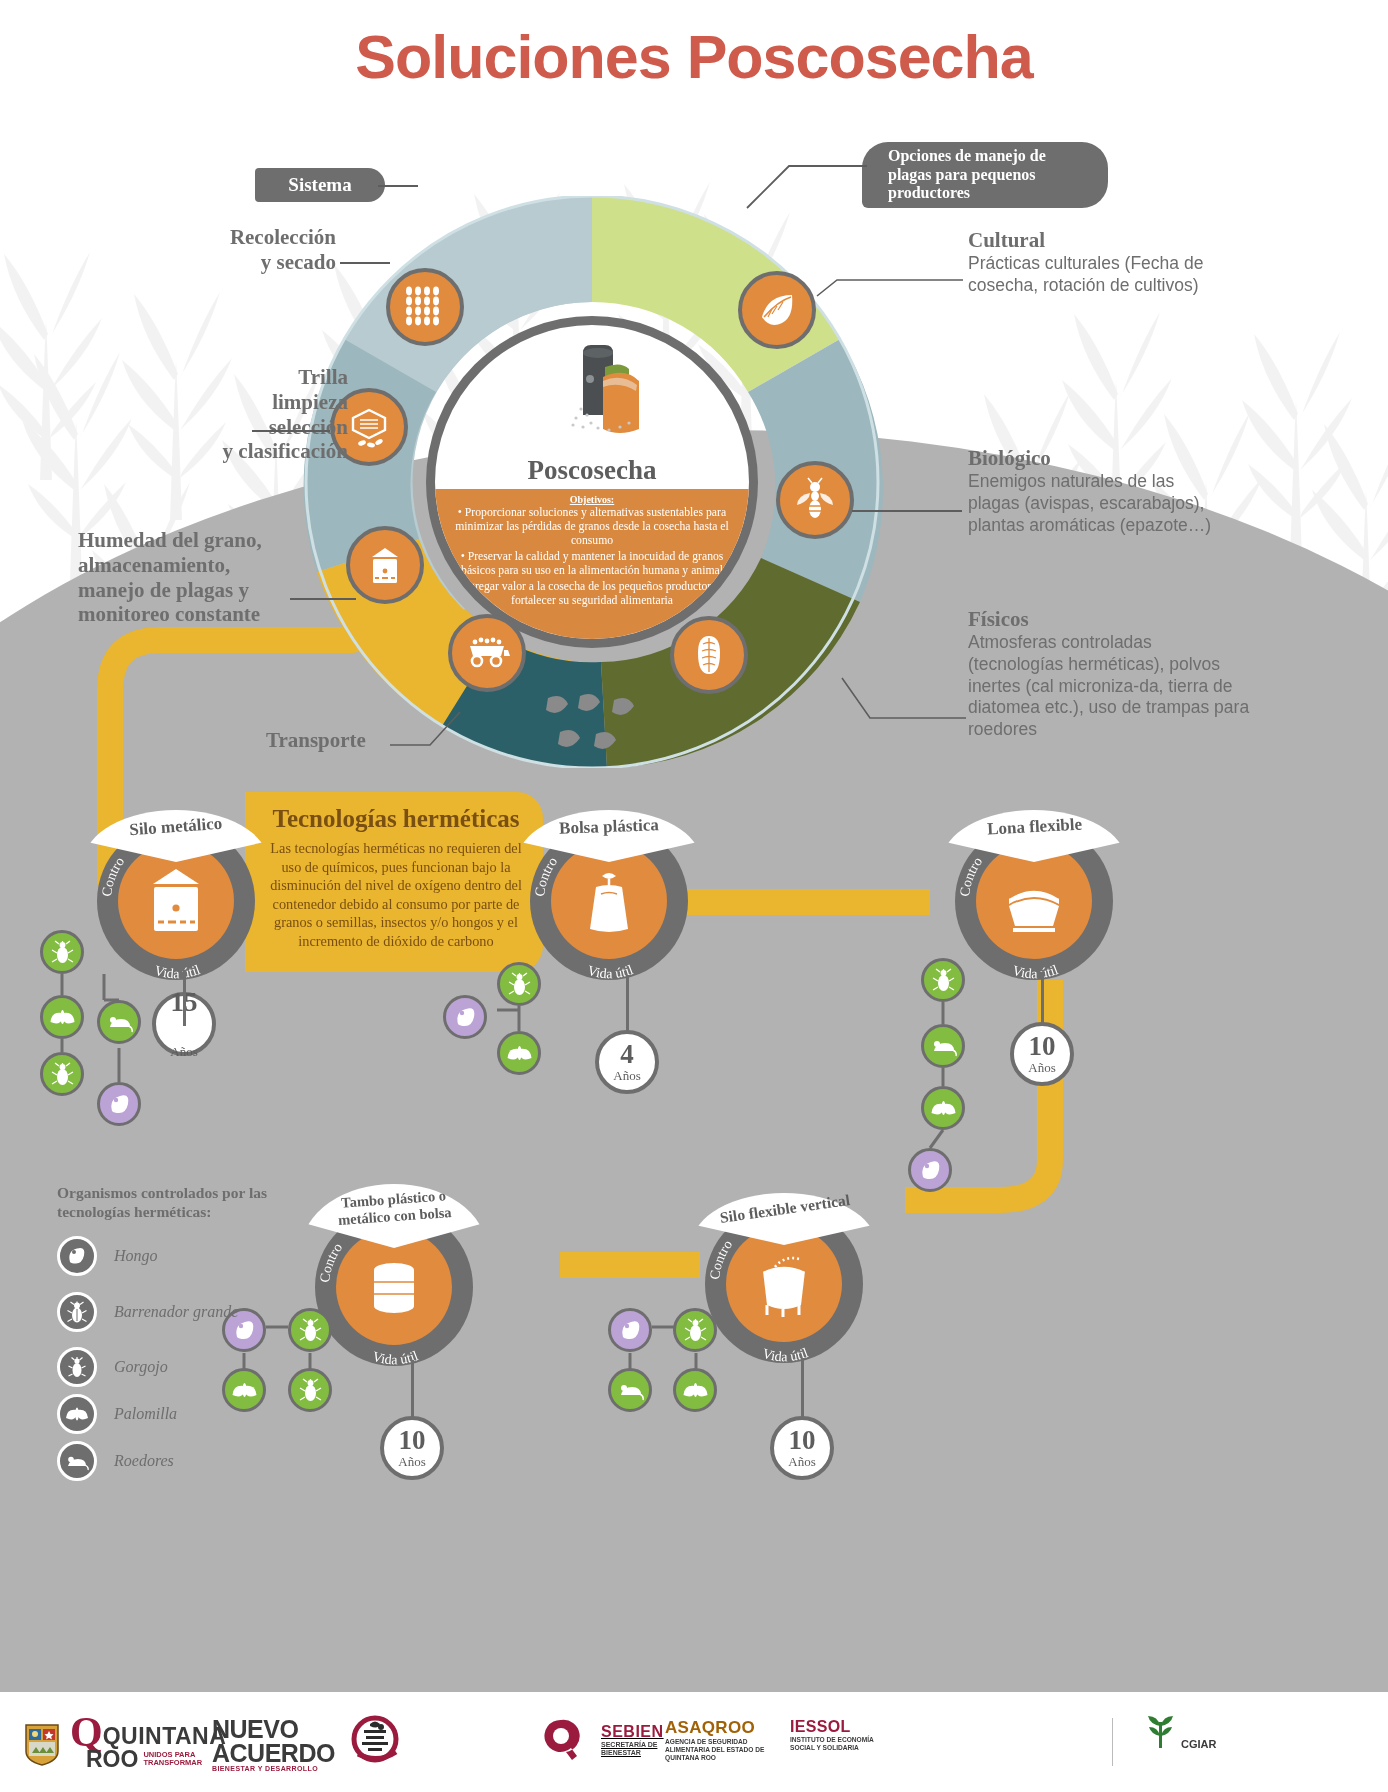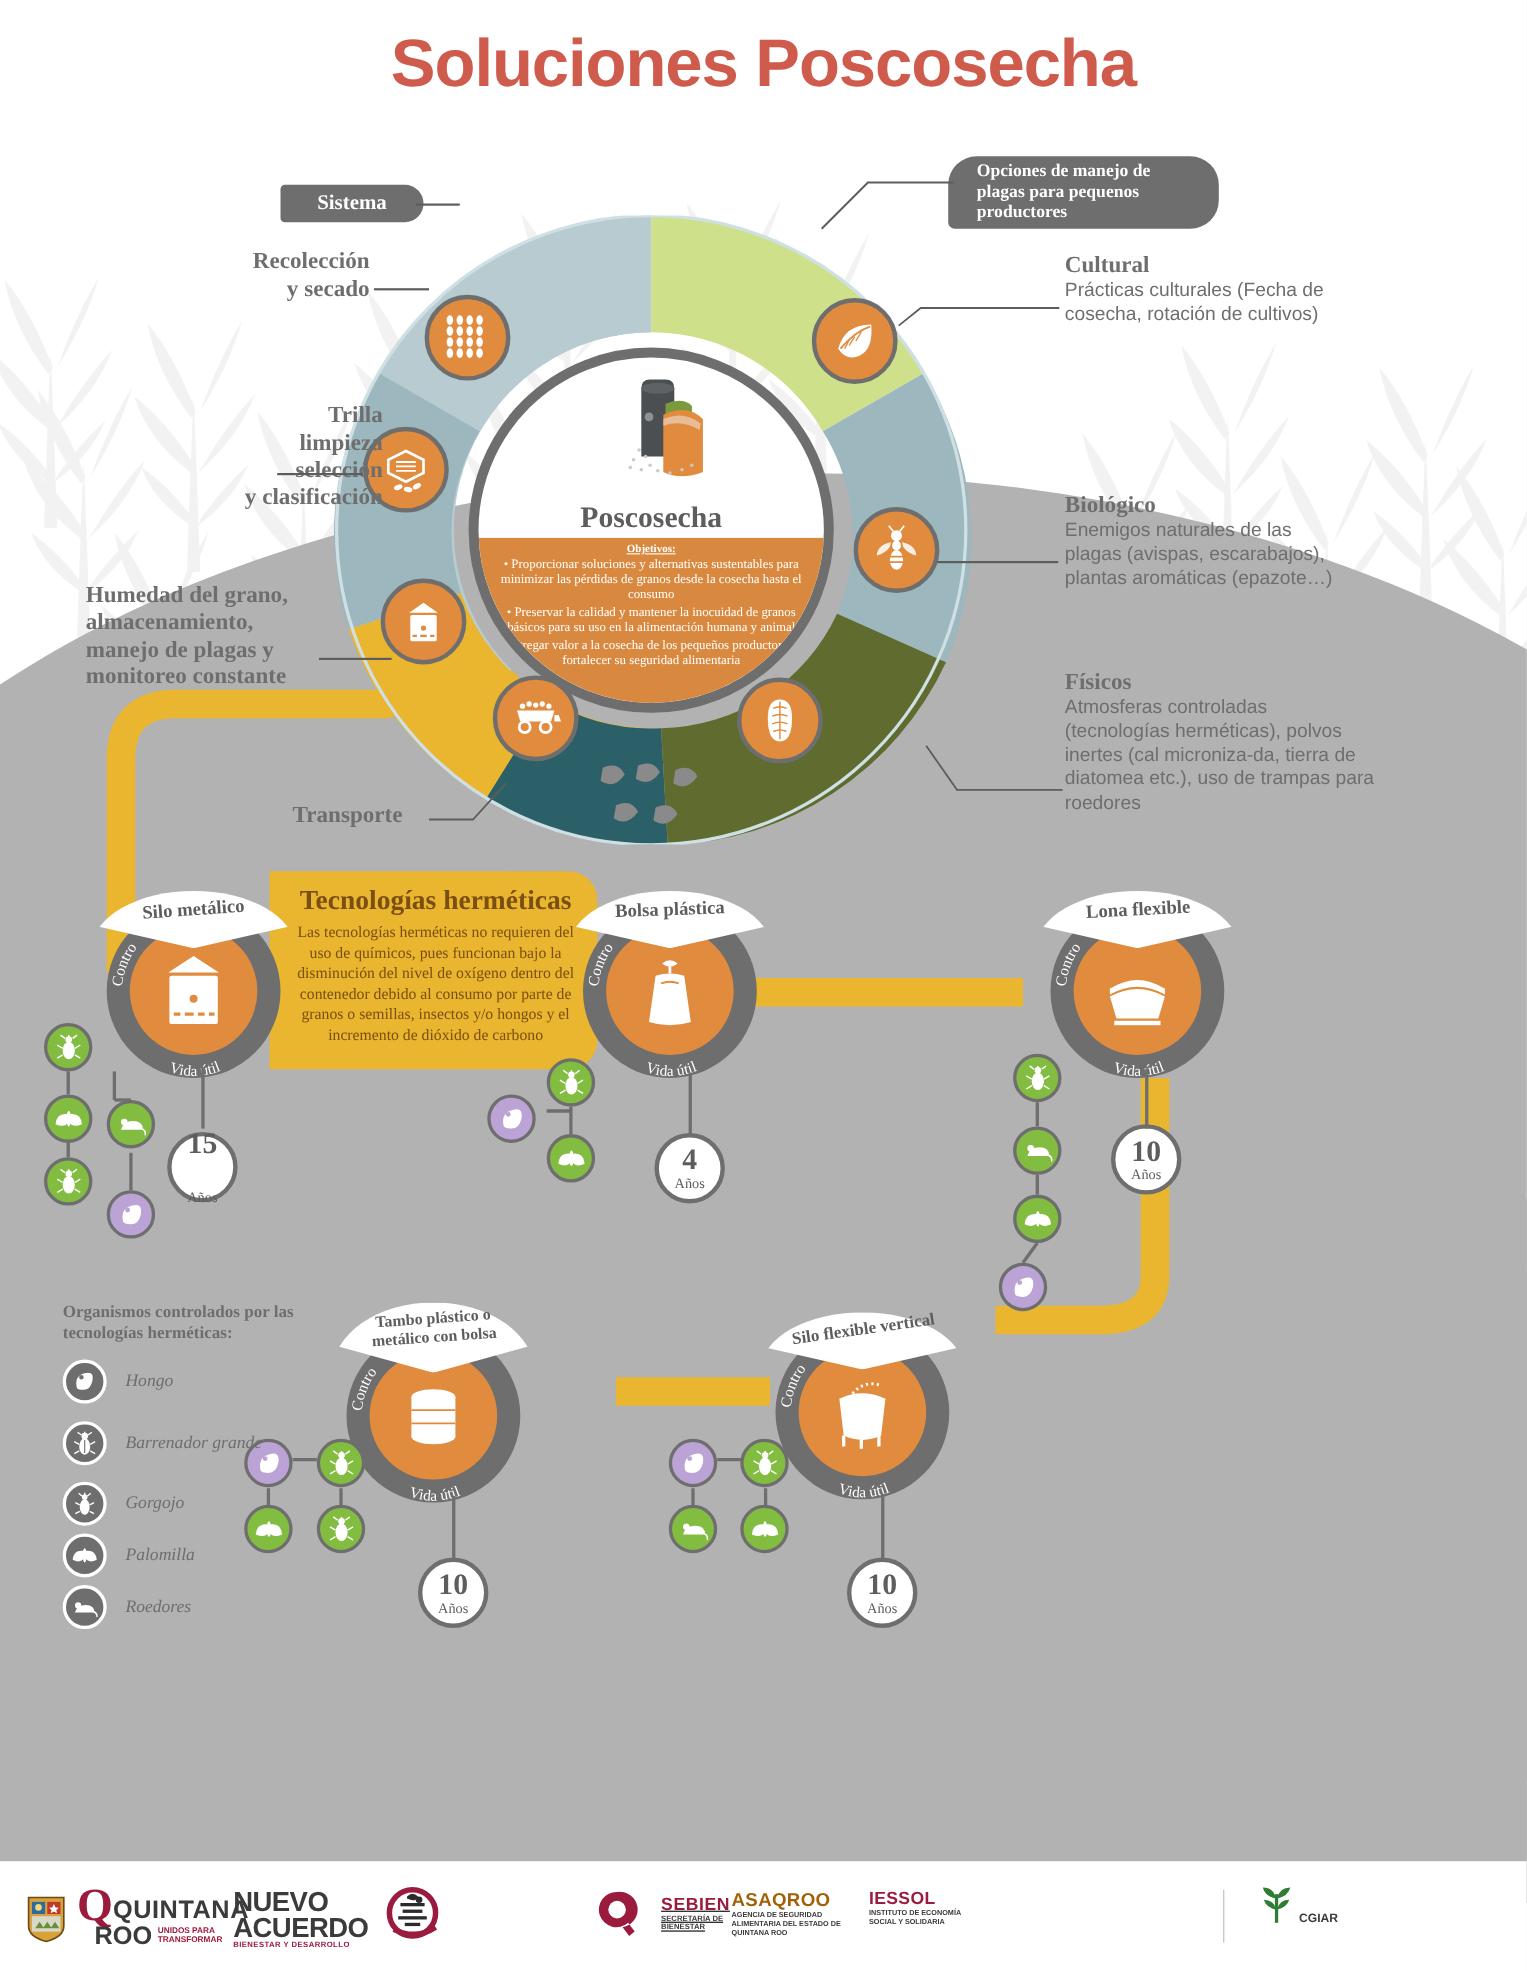--- a/index.html
+++ b/index.html
@@ -430,21 +430,21 @@
         <path d="M16 22 L39 7 L62 22 Z" fill="#fff"></path>
         <rect x="17" y="25" width="44" height="44" rx="2" fill="#fff"></rect>
         <circle cx="39" cy="46" r="3.6" fill="#e08b3e"></circle>
         <path d="M21 60 h6 M31 60 h8 M43 60 h6 M53 60 h5" stroke="#e08b3e" stroke-width="3"></path>
       </svg>
     </div>
     <div class="banner">
       <span style="transform:rotate(-4deg);">Silo metálico</span>
     </div>
   </div>
-  <div class="yrs" style="left:152px; top:1029px;gap:28px;">
+  <div class="yrs" style="left:152px; top:992px;gap:28px;">
     <div class="n">15</div>
     <div class="u">Años</div>
   </div>
   <div class="connector" style="left:183px; top:970px; width:3px; height:56px;"></div>
 
   <div class="bug green" style="left:40px; top:930px;">
     <svg viewBox="0 0 27 27">
       <ellipse cx="13.5" cy="16" rx="5.5" ry="8" fill="#fff"></ellipse>
         <circle cx="13.5" cy="6" r="3" fill="#fff"></circle>
       <path d="M13.5 6 v-4 M10 5 l-4 -3 M17 5 l4 -3 M8 14 l-5 -3 M19 14 l5 -3 M8 20 l-5 3 M19 20 l5 3" stroke="#fff" stroke-width="1.3"></path>

